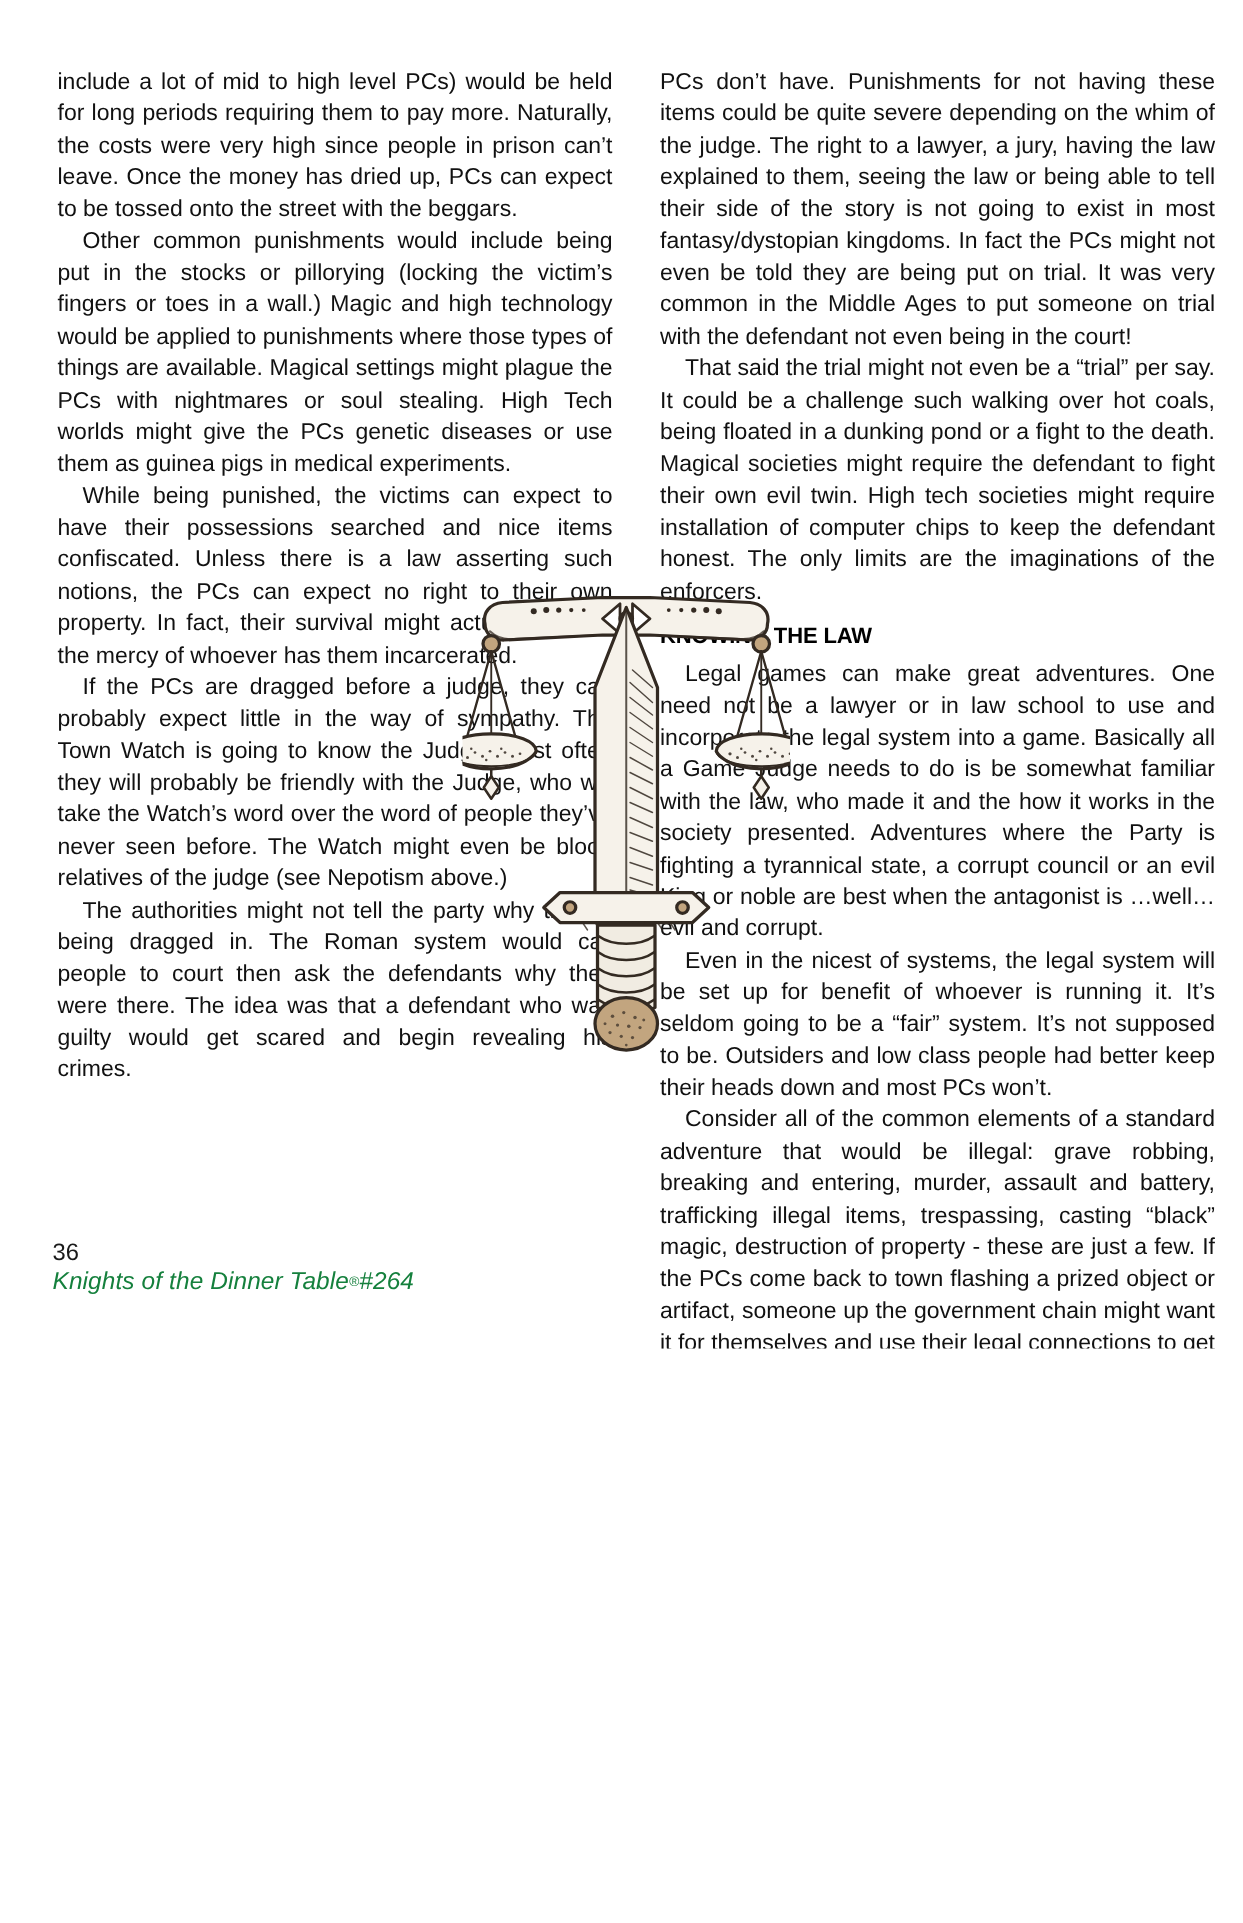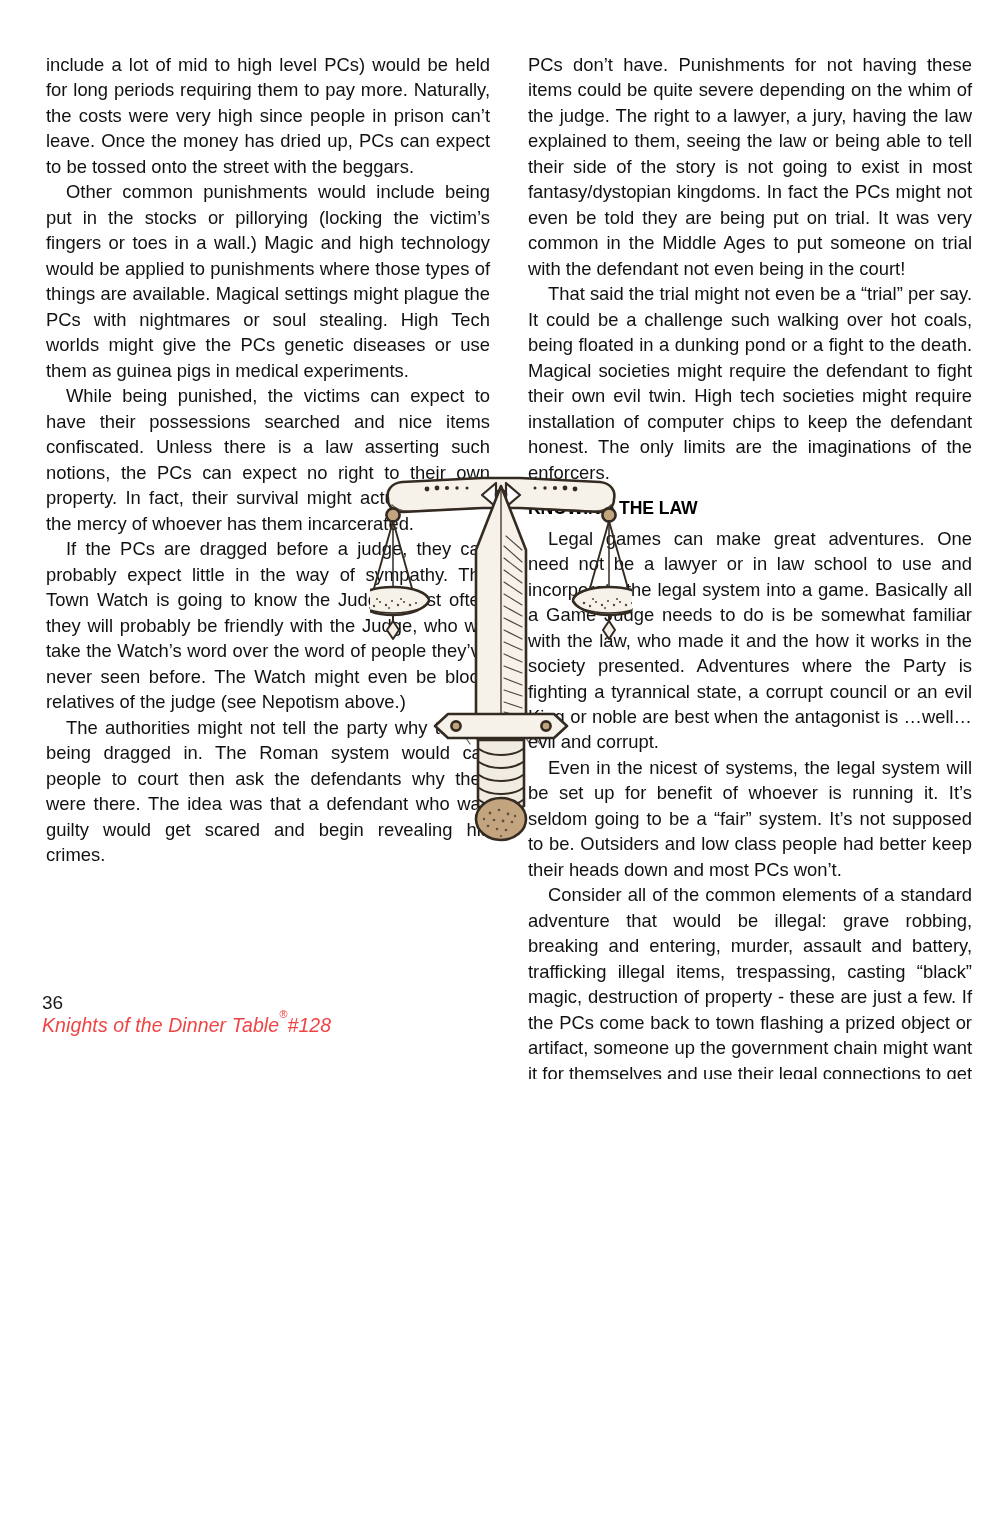--- a/index.html
+++ b/index.html
@@ -87,22 +87,23 @@
     padding-right: 15px;
   }
   .folio-rule {
     width: 2px;
     background: #8d8d8d;
     margin-right: 14px;
   }
   .footer-title {
     font-style: italic;
     font-size: 19.5px;
-    color: #ef4444;
+    color: #15803d;
     display: flex;
+    align-items: center;
     letter-spacing: 0.1px;
   }
   .footer-title sup {
     font-size: 11px;
     vertical-align: super;
     line-height: 0;
   }
 </style>
 </head>
 <body>
@@ -281,17 +282,17 @@
       </g>
     </svg>
   </div>
 
   <div class="footer">
     <div class="folio">36</div>
     <div class="folio-rule"></div>
     <div class="footer-title">
       <span>Knights of the Dinner Table</span>
         <sup>®</sup>
-        <span> #128</span>
+        <span> #264</span>
     </div>
   </div>
 
 </div>
 
 </body></html>

